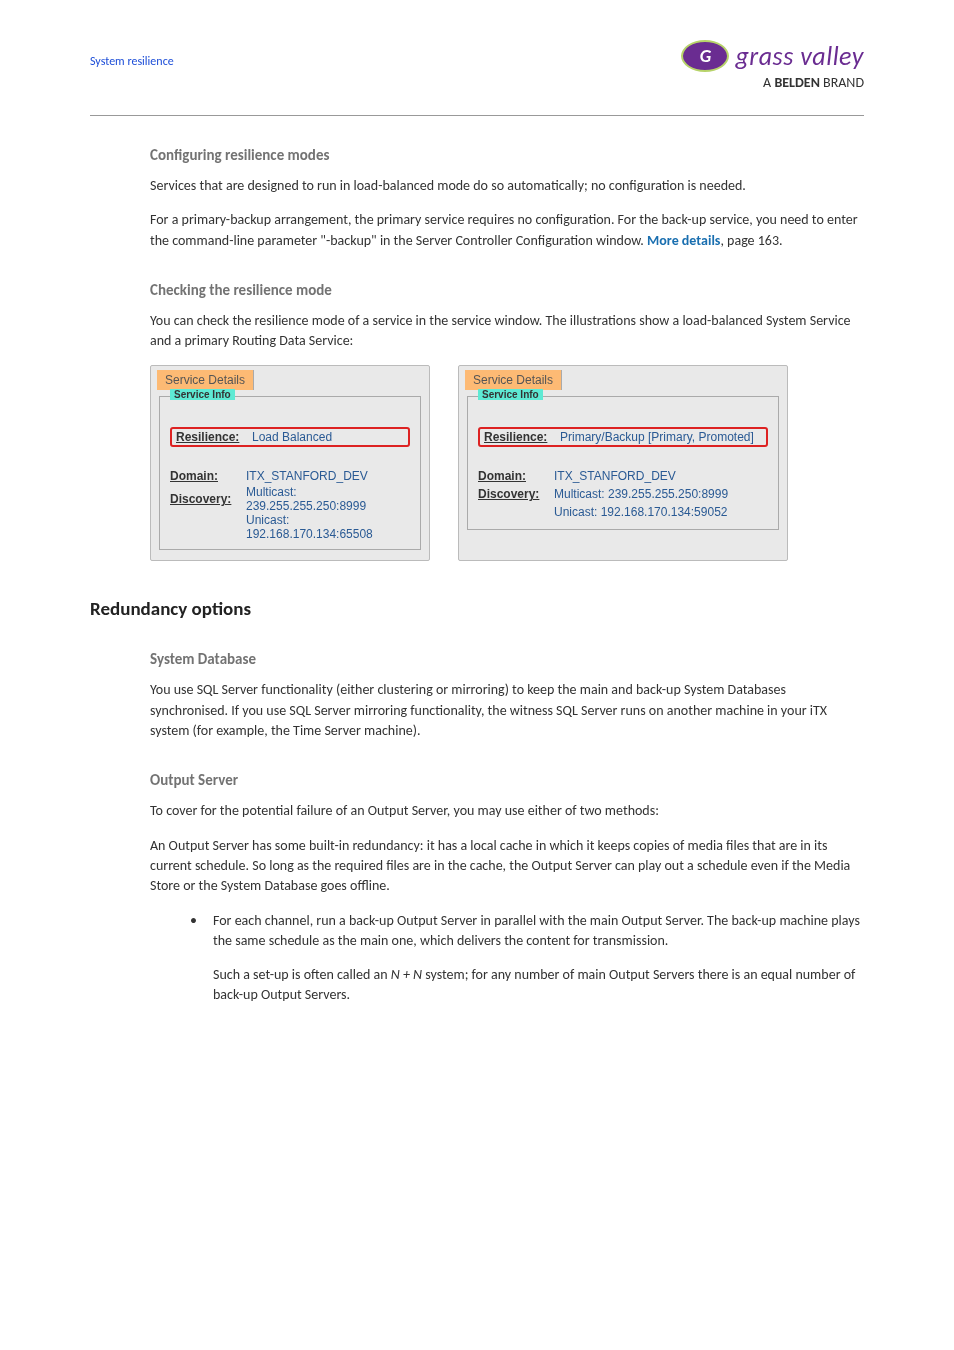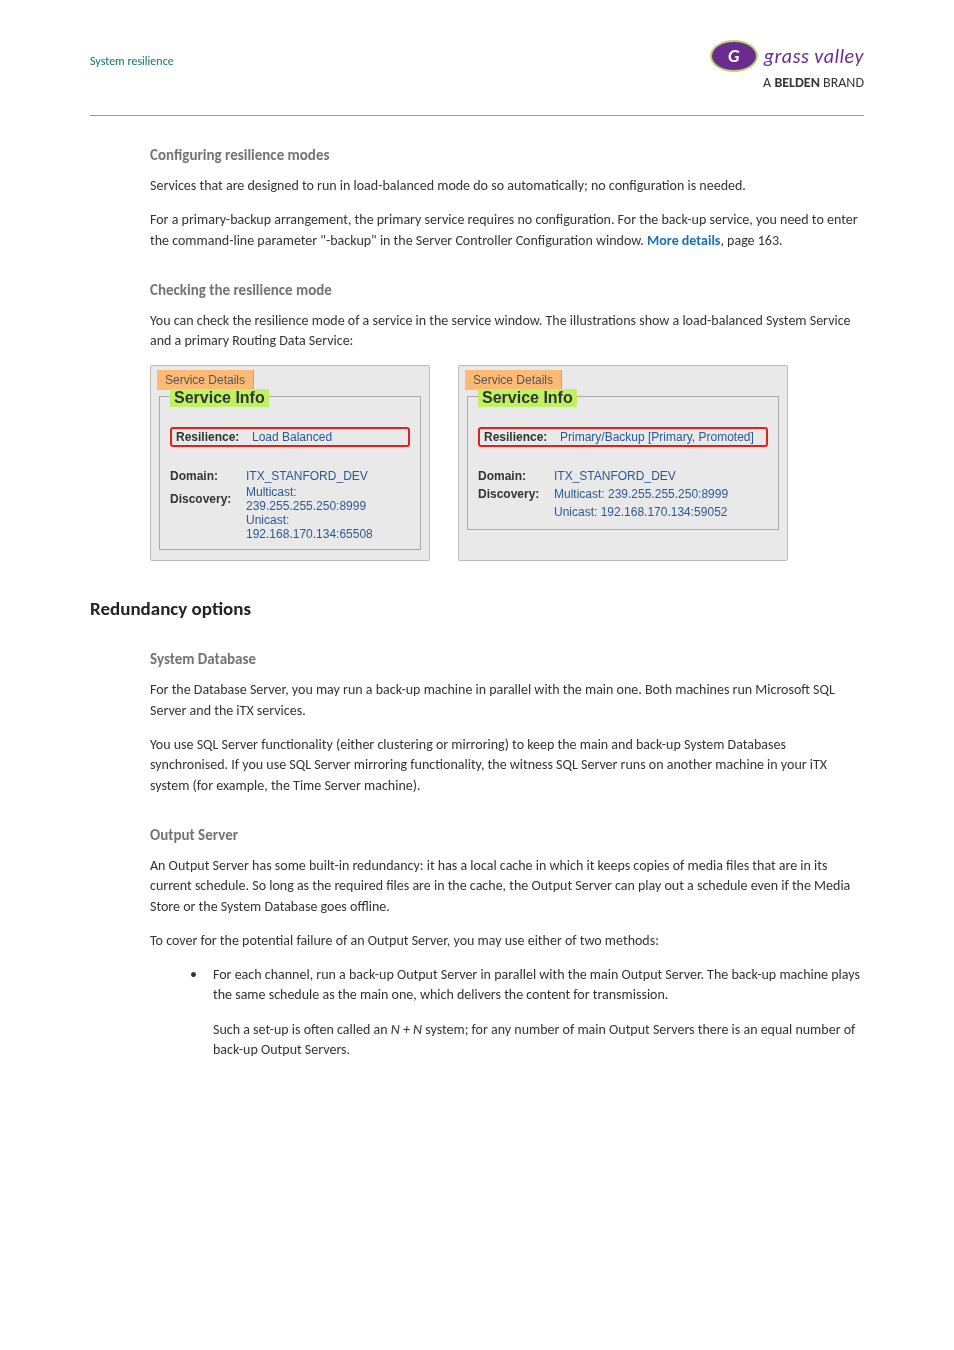--- a/index.html
+++ b/index.html
@@ -1,38 +1,38 @@
 <!DOCTYPE html>
 <html><head>
 <meta charset="utf-8">
 <style>
   * { box-sizing: border-box; margin: 0; padding: 0; }
   html, body { width: 954px; background: #fff; font-family: Calibri, Arial, sans-serif; color: #333; }
   .page { width: 954px; height: 1350px; position: relative; padding: 40px 90px 40px 90px; }
   .header { display: flex; justify-content: space-between; align-items: flex-start; margin-bottom: 24px; }
-  .header-left { font-size: 12px; color: #0f766e; padding-top: 14px; }
+  .header-left { font-size: 12px; color: #1d4ed8; padding-top: 14px; }
   .logo-wrap { display: flex; flex-direction: column; align-items: flex-end; }
   .logo-row { display: flex; align-items: center; gap: 6px; }
   .gv-oval { width: 48px; height: 32px; background: #6a2c91; border-radius: 50%/50%; display: flex; align-items: center; justify-content: center; color: #fff; font-weight: bold; font-size: 18px; font-style: italic; border: 2px solid #b7d36a; }
-  .gv-text { font-size: 20px; color: #6a2c91; font-style: italic; letter-spacing: 0.5px; }
+  .gv-text { font-size: 26px; color: #6a2c91; font-style: italic; letter-spacing: 0.5px; }
   .belden { font-size: 14px; color: #333; margin-top: 2px; }
   .belden .b { font-weight: bold; }
   .rule { border: none; border-top: 1px solid #999; margin-bottom: 28px; }
   .content { margin-left: 60px; }
   h3 { font-size: 15px; font-weight: bold; color: #737373; margin-bottom: 12px; margin-top: 30px; }
   h2 { font-size: 19px; font-weight: bold; color: #222; margin: 36px 0 24px -60px; }
   p { font-size: 14px; line-height: 1.45; color: #333; margin-bottom: 14px; }
   .link { color: #1a6fb0; font-weight: bold; }
   .panels-row { display: flex; gap: 28px; margin-top: 8px; margin-bottom: 20px; }
   .panel { background: #e9e9e9; border: 1px solid #bbb; border-radius: 2px; font-family: Tahoma, Arial, sans-serif; font-size: 12px; color: #333; padding: 4px 0 6px 0; }
   .panel-tab { display: inline-block; padding: 3px 8px 3px 8px; margin-left: 6px; background: #fdba74; border-right: 1px solid #aaa; font-size: 12px; color: #555; }
-  .panel-group-label { position: absolute; top: -8px; left: 10px; background: #bef264; font-size: 16px; color: #333; font-weight: bold; padding: 0 4px; }
+  .panel-group-label { position: absolute; top: -8px; left: 10px; background: #5eead4; font-size: 10px; color: #333; font-weight: bold; padding: 0 4px; }
   .panel-group { position: relative; border: 1px solid #aaa; margin: 6px 8px 4px 8px; padding: 10px 10px 8px 10px; }
   .info-row { display: flex; align-items: center; min-height: 18px; }
-  .label { width: 76px; color: #333; font-weight: bold; font-size: 12px; flex-shrink: 0; }
+  .label { width: 76px; color: #333; font-weight: bold; font-size: 12px; flex-shrink: 0; text-decoration: underline; }
   .value { color: #2a5a94; font-size: 12px; }
   .hl { border: 2px solid #d22; border-radius: 3px; padding: 1px 4px; display: flex; align-items: center; }
   .panel1 { width: 280px; }
   .panel2 { width: 330px; }
   .bullet-block { margin-left: 40px; margin-bottom: 14px; }
   .bullet-row { display: flex; gap: 16px; }
   .bullet-dot { flex-shrink: 0; color: #333; font-size: 14px; line-height: 1.45; }
   .bullet-text { font-size: 14px; line-height: 1.45; }
   .bullet-text p { margin-bottom: 14px; }
   em.sys { font-style: italic; }
@@ -129,26 +129,25 @@
             <span class="label"></span>
             <span class="value">Unicast: 192.168.170.134:59052</span>
           </div>
         </div>
       </div>
     </div>
 
     <h2>Redundancy options</h2>
 
     <h3>System Database</h3>
-    <p>For the Database Server, you may run a back-up machine in parallel with the main one. Both machines run Microsoft SQL Server and the iTX services.</p>
     <p>You use SQL Server functionality (either clustering or mirroring) to keep the main and back-up System Databases synchronised. If you use SQL Server mirroring functionality, the witness SQL Server runs on another machine in your iTX system (for example, the Time Server machine).</p>
 
     <h3>Output Server</h3>
+    <p>To cover for the potential failure of an Output Server, you may use either of two methods:</p>
     <p>An Output Server has some built-in redundancy: it has a local cache in which it keeps copies of media files that are in its current schedule. So long as the required files are in the cache, the Output Server can play out a schedule even if the Media Store or the System Database goes offline.</p>
-    <p>To cover for the potential failure of an Output Server, you may use either of two methods:</p>
 
     <div class="bullet-block">
       <div class="bullet-row">
         <div class="bullet-dot">•</div>
         <div class="bullet-text">
           <p>For each channel, run a back-up Output Server in parallel with the main Output Server. The back-up machine plays the same schedule as the main one, which delivers the content for transmission.</p>
           <p>
             <span>Such a set-up is often called an </span><em class="sys">N + N</em><span> system; for any number of main Output Servers there is an equal number of back-up Output Servers.</span>
           </p>
         </div>

